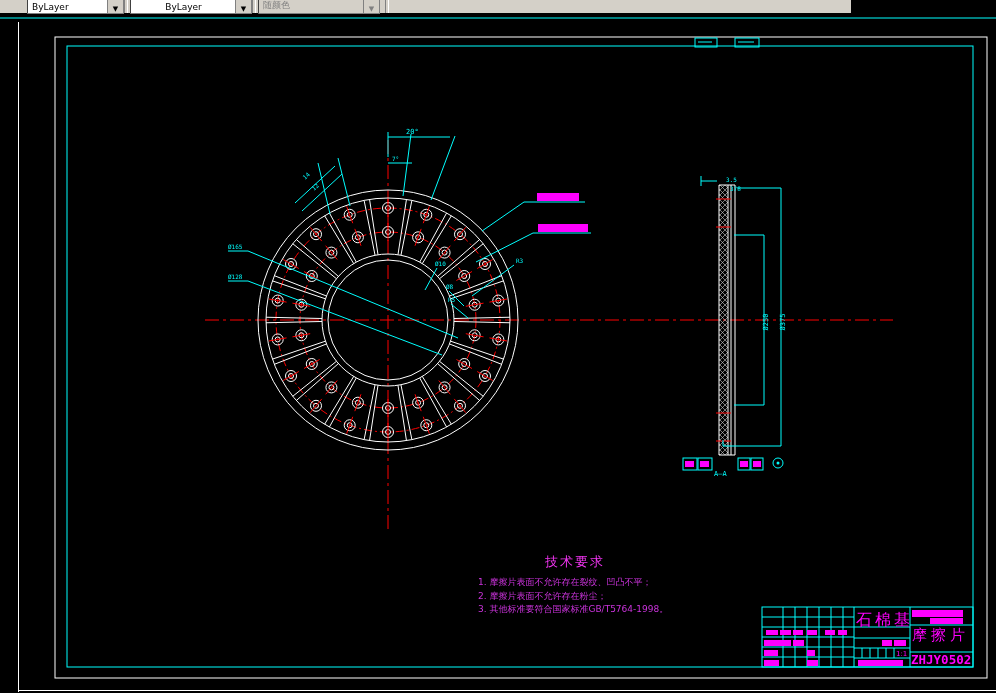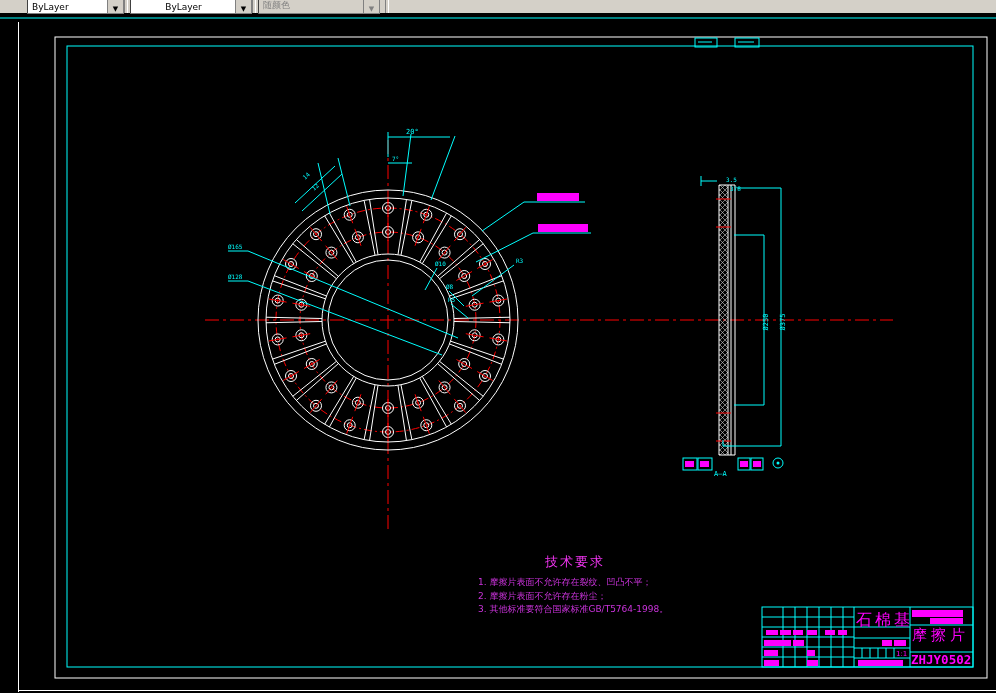--- a/index.html
+++ b/index.html
@@ -1,19 +1,19 @@
 <!DOCTYPE html>
 <html><head>
 <meta charset="utf-8">
 <style>
   html,body{margin:0;padding:0;background:#000;}
   .screen{position:relative;width:996px;height:693px;background:#000;overflow:hidden;
           font-family:"DejaVu Sans","Liberation Sans",sans-serif;}
   
-  .toolbar{position:absolute;left:0;top:0;width:996px;height:13px;background:#d4d0c8;}
+  .toolbar{position:absolute;left:0;top:0;width:851px;height:13px;background:#d4d0c8;}
   .combo{position:absolute;top:-6px;height:18px;background:#fff;border:1px solid #404040;
          border-right-color:#808080;border-bottom-color:#808080;display:flex;align-items:flex-end;}
   .combo .val{flex:1;font-size:9px;color:#000;padding:0 3px 1px 4px;white-space:nowrap;overflow:hidden;}
   .combo .arrow{width:15px;height:100%;background:#d4d0c8;border-left:1px solid #808080;
                 display:flex;align-items:flex-end;justify-content:center;font-size:7px;color:#000;}
   .combo.disabled{background:#d4d0c8;}
   .combo.disabled .val{color:#808080;}
   .combo.disabled .arrow{color:#808080;}
   .tb-sep{position:absolute;top:0;width:2px;height:13px;border-left:1px solid #808080;border-right:1px solid #fff;}
   .tealline{position:absolute;left:0;top:17px;width:996px;height:2px;background:#008080;}

